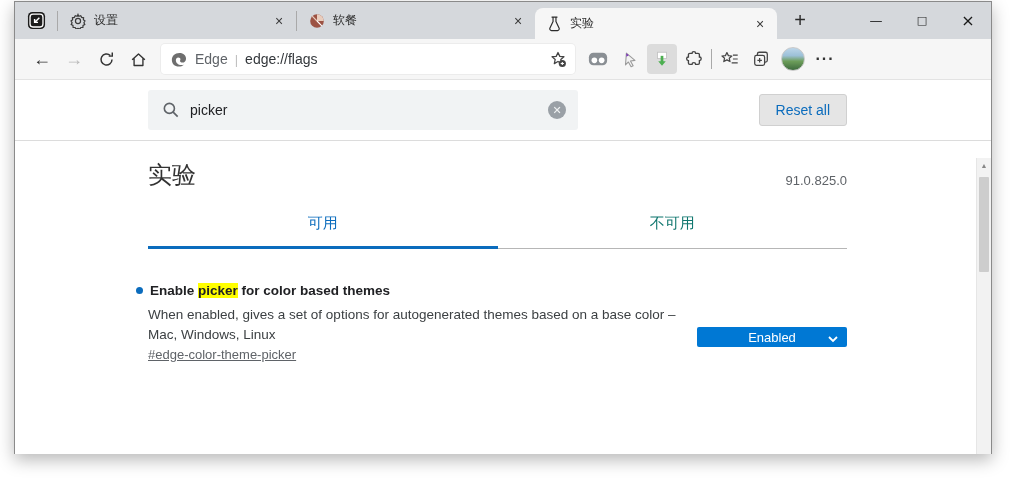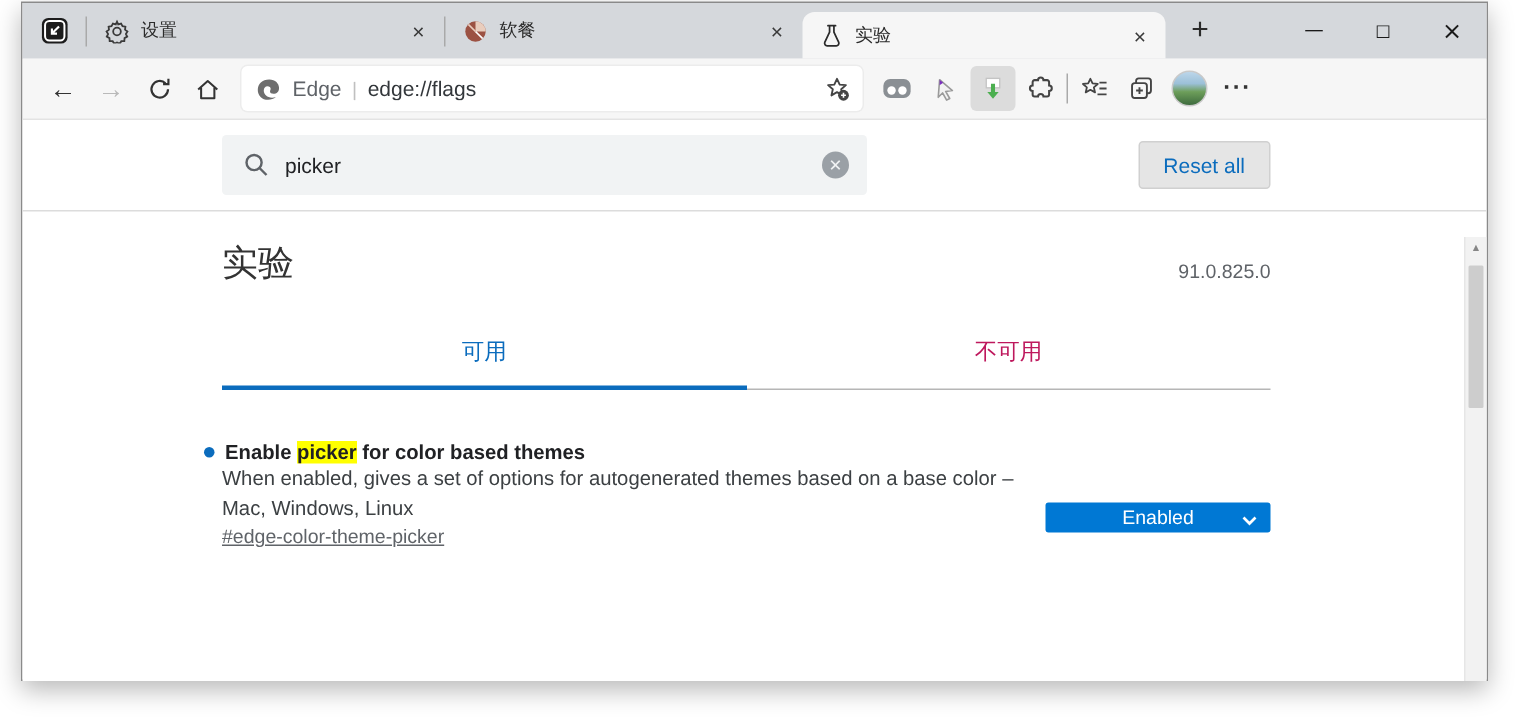--- a/index.html
+++ b/index.html
@@ -58,31 +58,31 @@
   .clear-btn{ width:18px; height:18px; border-radius:50%; background:#9aa0a6; color:#f1f3f4; display:flex;
       align-items:center; justify-content:center; font-size:11px; cursor:pointer; }
   .reset-all{ height:32px; padding:0 16px; background:#e5e5e5; border:1px solid #d0d0d0; border-radius:3px;
       color:#0b6cbd; font-size:14px; cursor:pointer; font-family:inherit; }
 
   .page-inner{ padding:0 144px 0 133px; }
   .header-row{ margin-top:18px; display:flex; align-items:flex-end; justify-content:space-between; }
   .page-title{ font-size:24px; font-weight:400; color:#333; }
   .version{ font-size:13px; color:#5f6368; padding-bottom:3px; }
 
-  .section-tabs{ margin-top:34px; display:flex;font-family:Liberation Serif, serif; }
+  .section-tabs{ margin-top:23px; display:flex;font-family:Liberation Serif, serif; }
   .section-tab{ flex:1; text-align:center; font-size:15px; padding-bottom:13px; cursor:pointer; }
   .section-tab.on{ color:#0b6cbd; border-bottom:3px solid #0b6cbd; }
-  .section-tab.off{ color:#be185d; border-bottom:1px solid #b6b6b6; padding-bottom:15px; }
+  .section-tab.off{ color:#0f766e; border-bottom:1px solid #b6b6b6; padding-bottom:15px; }
 
   .flag-entry{ margin-top:34px; display:flex; justify-content:space-between; align-items:center; }
   .flag-left{ width:530px; }
   .flag-title{ font-size:13.5px; font-weight:bold; color:#202124; display:flex; align-items:center; }
   .bullet{ width:7px; height:7px; border-radius:50%; background:#0b6cbd; margin:0 7px 0 -12px; flex:none; }
   .hl{ background:#ffff00; }
-  .flag-desc{ font-size:13.5px; color:#3c4043; line-height:20px; }
+  .flag-desc{ margin-top:7px; font-size:13.5px; color:#3c4043; line-height:20px; }
   .flag-link{ display:inline-block; font-size:13px; color:#5f6368; text-decoration:underline; cursor:pointer; }
   .flag-select{ margin-top:28px; width:150px; height:20px; background:#0078d4; border:none; border-radius:2px;
       color:#fff; font-size:13px; display:flex; align-items:center; justify-content:center; position:relative; cursor:pointer; }
   .flag-select .chev{ position:absolute; right:9px; top:9px; }
 
   
   .scrollbar{ position:absolute; right:0; top:78px; bottom:0; width:15px; background:#f2f2f2; border-left:1px solid #e6e6e6; }
   .scroll-up{ height:15px; display:flex; align-items:center; justify-content:center; font-size:7px; color:#868686; cursor:pointer; }
   .scroll-thumb{ position:absolute; left:2px; right:2px; top:19px; height:95px; background:#cdcdcd; border-radius:1px; cursor:pointer; }
 

